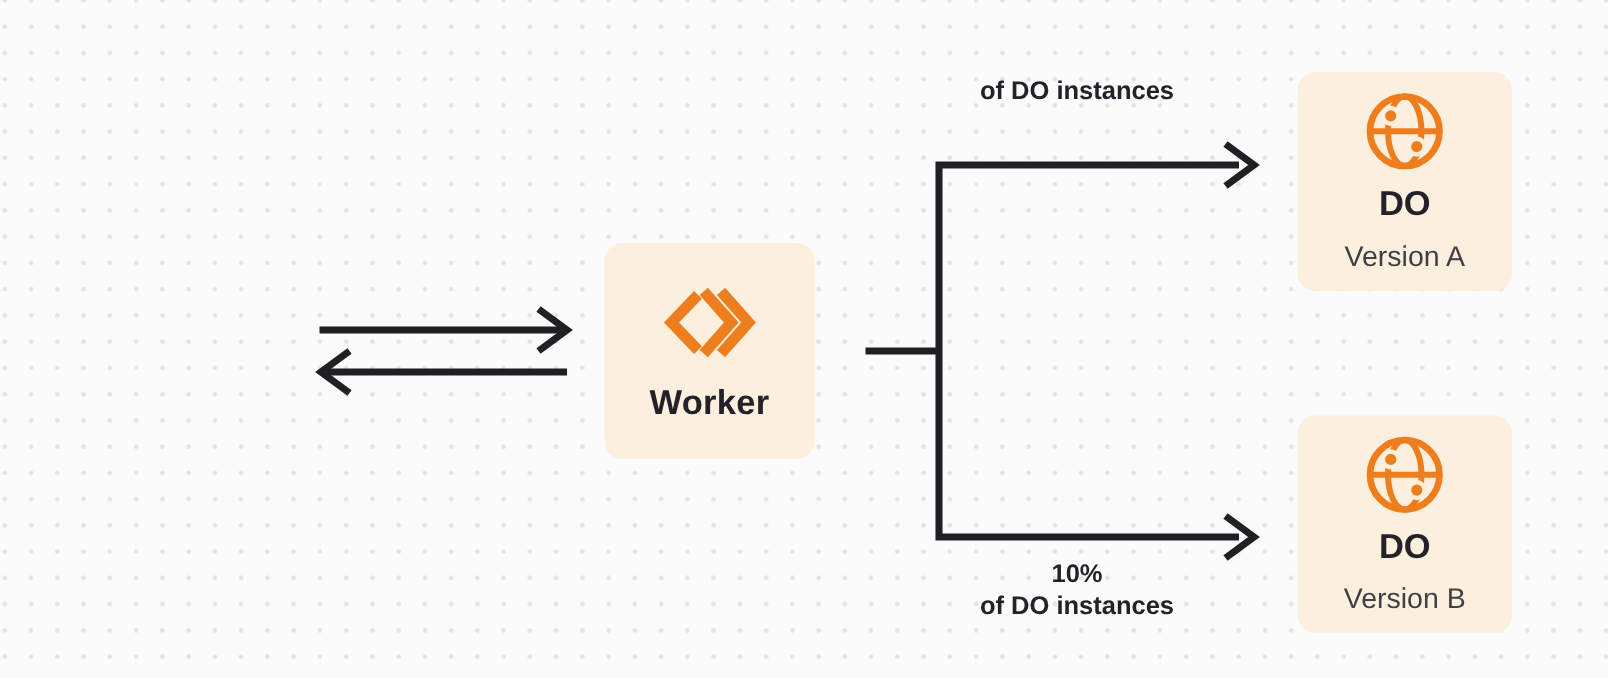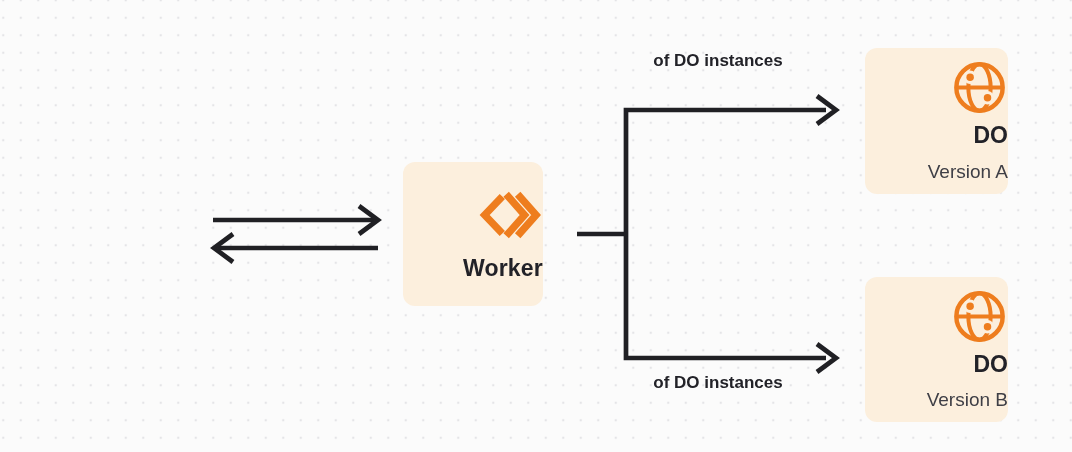--- a/index.html
+++ b/index.html
@@ -38,21 +38,21 @@
     stroke-width:4.7;
     fill:none;
     stroke-linecap:butt;
     stroke-linejoin:miter;
   }
   .node{
     position:absolute;
     border-radius:10px;
     display:flex;
     flex-direction:column;
-    align-items:flex-end;
+    align-items:center;
     justify-content:center;
     box-sizing:border-box;
   }
   #client-node{
     left:42px; top:164px; width:144px; height:139px;
     background:var(--gray-box);
   }
   #worker-node{
     left:403px; top:162px; width:140px; height:144px;
     background:var(--cream-box);
@@ -178,16 +178,17 @@
       <circle class="g-dot" cx="41" cy="43.5" r="4.2"></circle>
     </svg>
     <div class="do-title">DO</div>
     <div class="do-sub">Version B</div>
   </div>
 
   <div class="edge-label" id="traffic-label-top">
     <div>of DO instances</div>
   </div>
   <div class="edge-label" id="traffic-label-bottom">
+    <div>10%</div>
     <div>of DO instances</div>
   </div>
 
 </div>
 
 </body></html>

